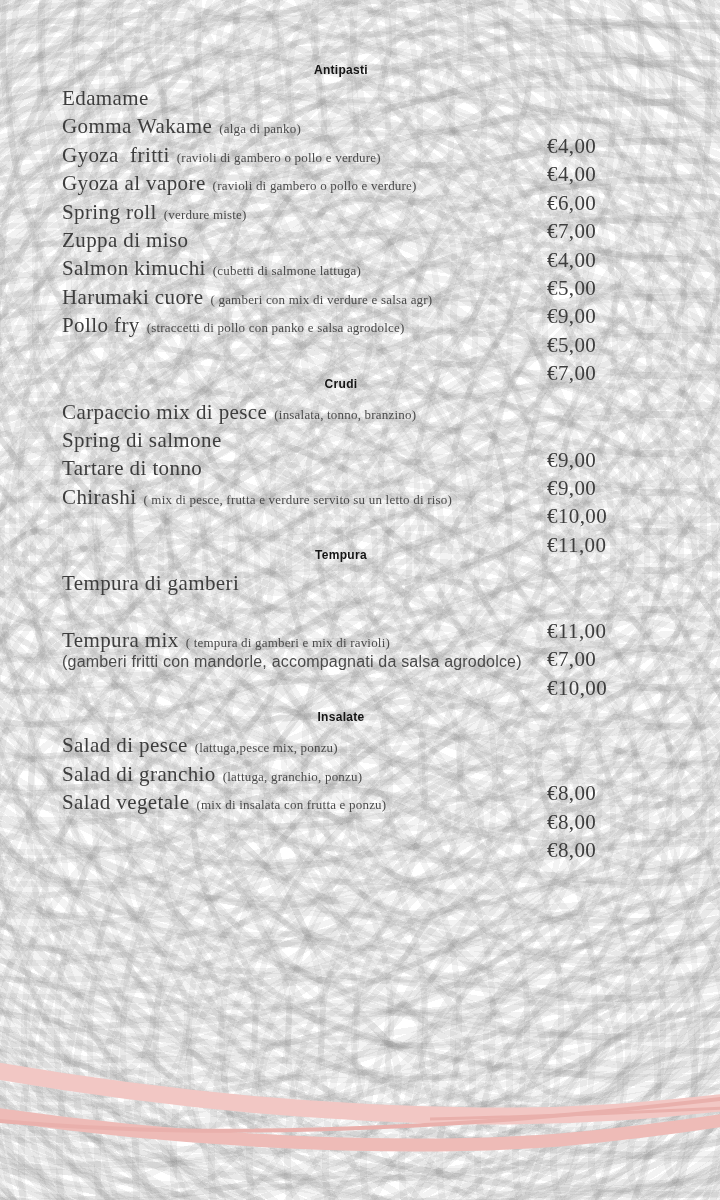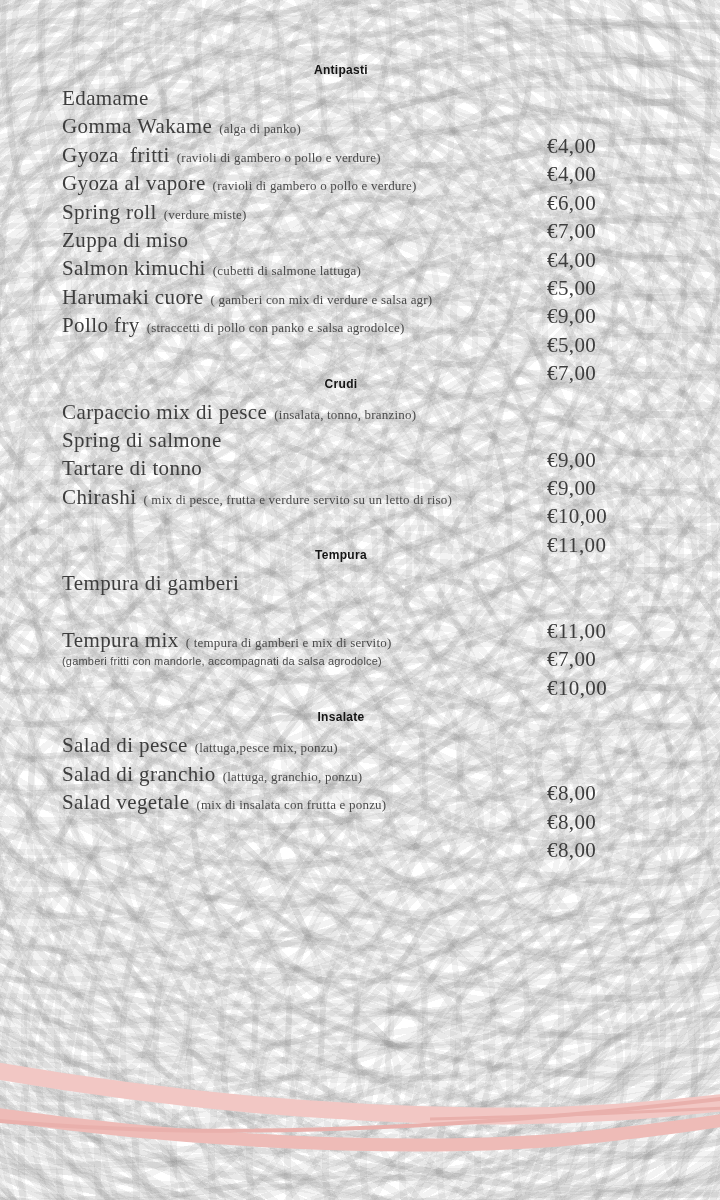--- a/index.html
+++ b/index.html
@@ -42,21 +42,21 @@
     font-size:12px;font-weight:700;color:#141414;letter-spacing:0.3px;
   }
   .section + .section .section-title{margin-top:30px;}
   .row{position:relative;height:28.4px;line-height:28.4px;white-space:nowrap;font-family:Liberation Serif, serif;}
   .name{font-size:21px;letter-spacing:0.4px;color:#3d3d3d;white-space:pre;}
   .desc{font-size:13px;color:#4a4a4a;margin-left:7px;letter-spacing:0.2px;}
   .price{
     position:absolute;left:485px;top:0;
     font-size:21px;letter-spacing:0.4px;color:#3d3d3d;margin-top:48px;
   }
-  .desc-line{height:19px;line-height:15px;font-size:11px;color:#4a4a4a;letter-spacing:0.2px;}
+  .desc-line{height:19px;line-height:15px;font-size:16px;color:#4a4a4a;letter-spacing:0.2px;}
 </style>
 </head>
 <body>
 
 <div class="bg-pattern"></div>
 
 <svg class="swoosh" width="720" height="1200" viewBox="0 0 720 1200">
   <path d="M -20 1068 C 160 1100, 330 1114, 480 1116 C 580 1117, 660 1110, 745 1100" fill="none" stroke-width="17" stroke="#f2c7c4"></path>
   <path d="M -20 1112 C 180 1142, 400 1152, 560 1140 C 640 1133, 700 1124, 745 1117" fill="none" stroke-width="13" stroke="#eebbb7"></path>
   <path d="M -20 1119 C 200 1141, 460 1131, 745 1096" fill="none" stroke-width="4" stroke="#e9b0ac"></path>
@@ -80,21 +80,21 @@
       <div class="section-title">Crudi</div>
       <div class="row"><span class="name">Carpaccio mix di pesce</span><span class="desc">(insalata, tonno, branzino)</span><span class="price">€9,00</span></div>
       <div class="row"><span class="name">Spring di salmone</span><span class="price">€9,00</span></div>
       <div class="row"><span class="name">Tartare di tonno</span><span class="price">€10,00</span></div>
       <div class="row"><span class="name">Chirashi</span><span class="desc">( mix di pesce, frutta e verdure servito su un letto di riso)</span><span class="price">€11,00</span></div>
     </div>
     <div class="section">
       <div class="section-title">Tempura</div>
       <div class="row"><span class="name">Tempura di gamberi</span><span class="price">€11,00</span></div>
       <div class="row"><span class="price">€7,00</span></div>
-      <div class="row"><span class="name">Tempura mix</span><span class="desc">( tempura di gamberi e mix di servito)</span><span class="price">€10,00</span></div>
+      <div class="row"><span class="name">Tempura mix</span><span class="desc">( tempura di gamberi e mix di ravioli)</span><span class="price">€10,00</span></div>
       <div class="desc-line">(gamberi fritti con mandorle, accompagnati da salsa agrodolce)</div>
     </div>
     <div class="section">
       <div class="section-title">Insalate</div>
       <div class="row"><span class="name">Salad di pesce</span><span class="desc">(lattuga,pesce mix, ponzu)</span><span class="price">€8,00</span></div>
       <div class="row"><span class="name">Salad di granchio</span><span class="desc">(lattuga, granchio, ponzu)</span><span class="price">€8,00</span></div>
       <div class="row"><span class="name">Salad vegetale</span><span class="desc">(mix di insalata con frutta e ponzu)</span><span class="price">€8,00</span></div>
     </div>
   </div>
 

